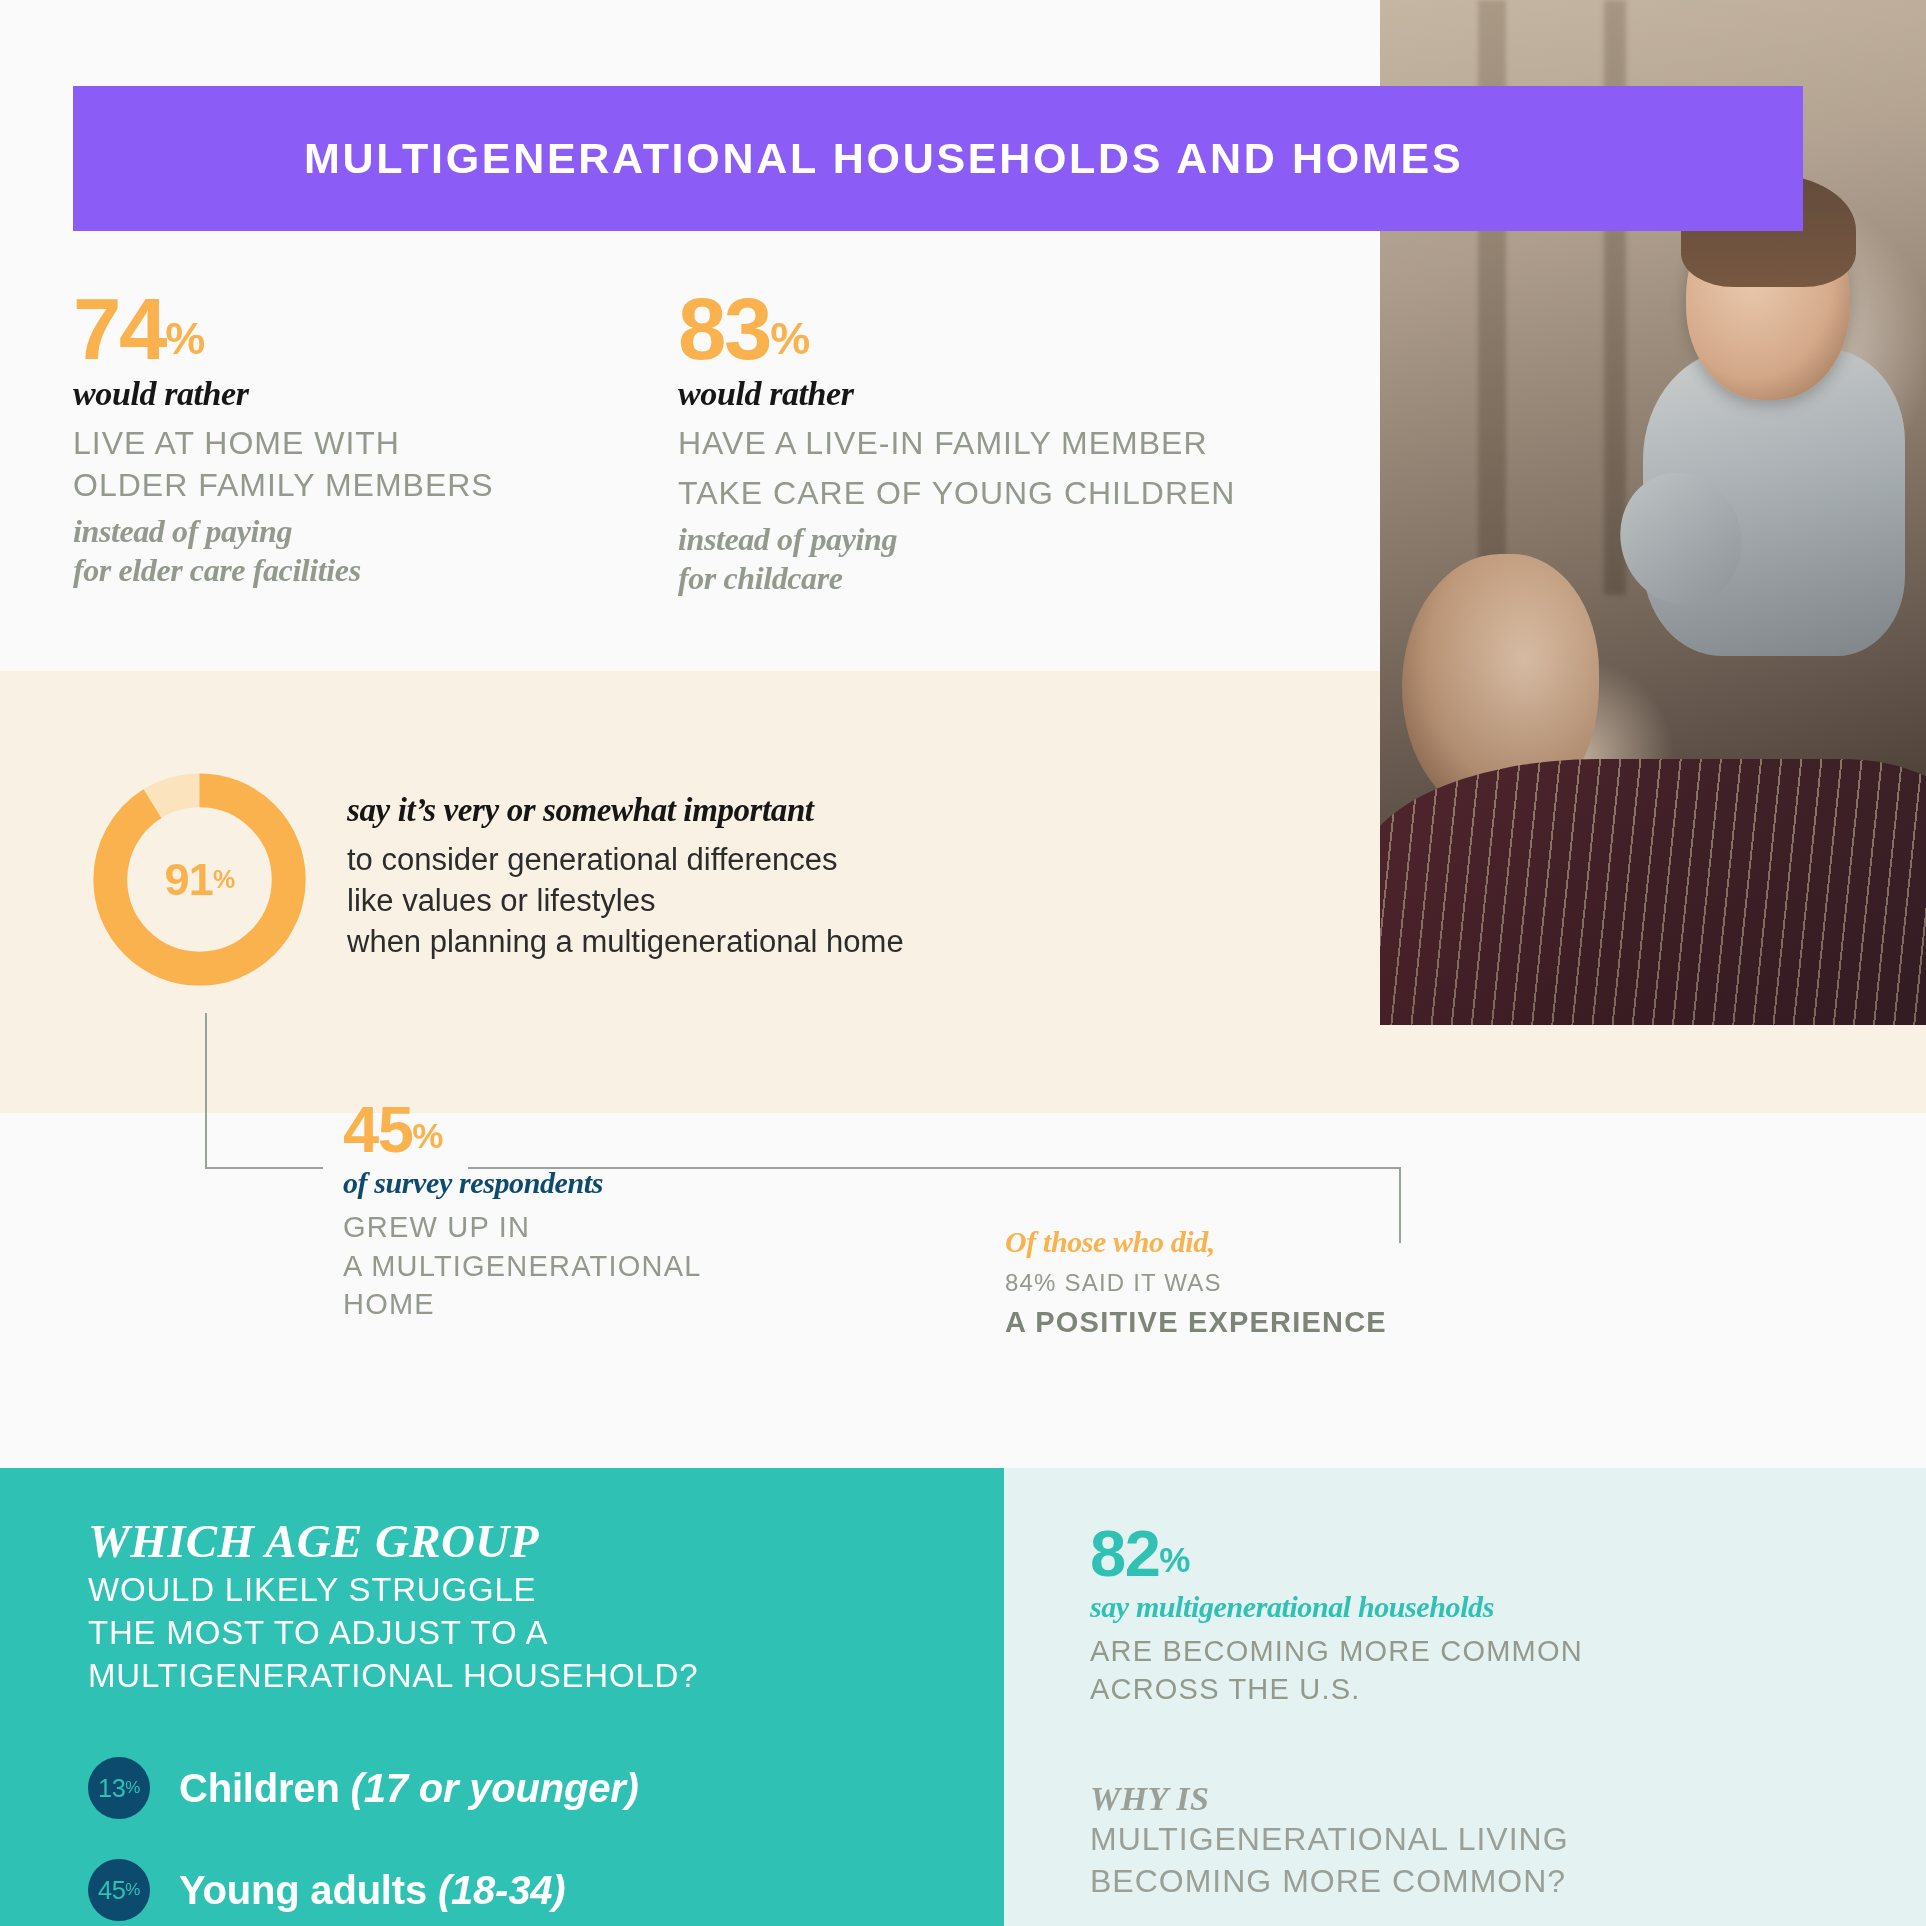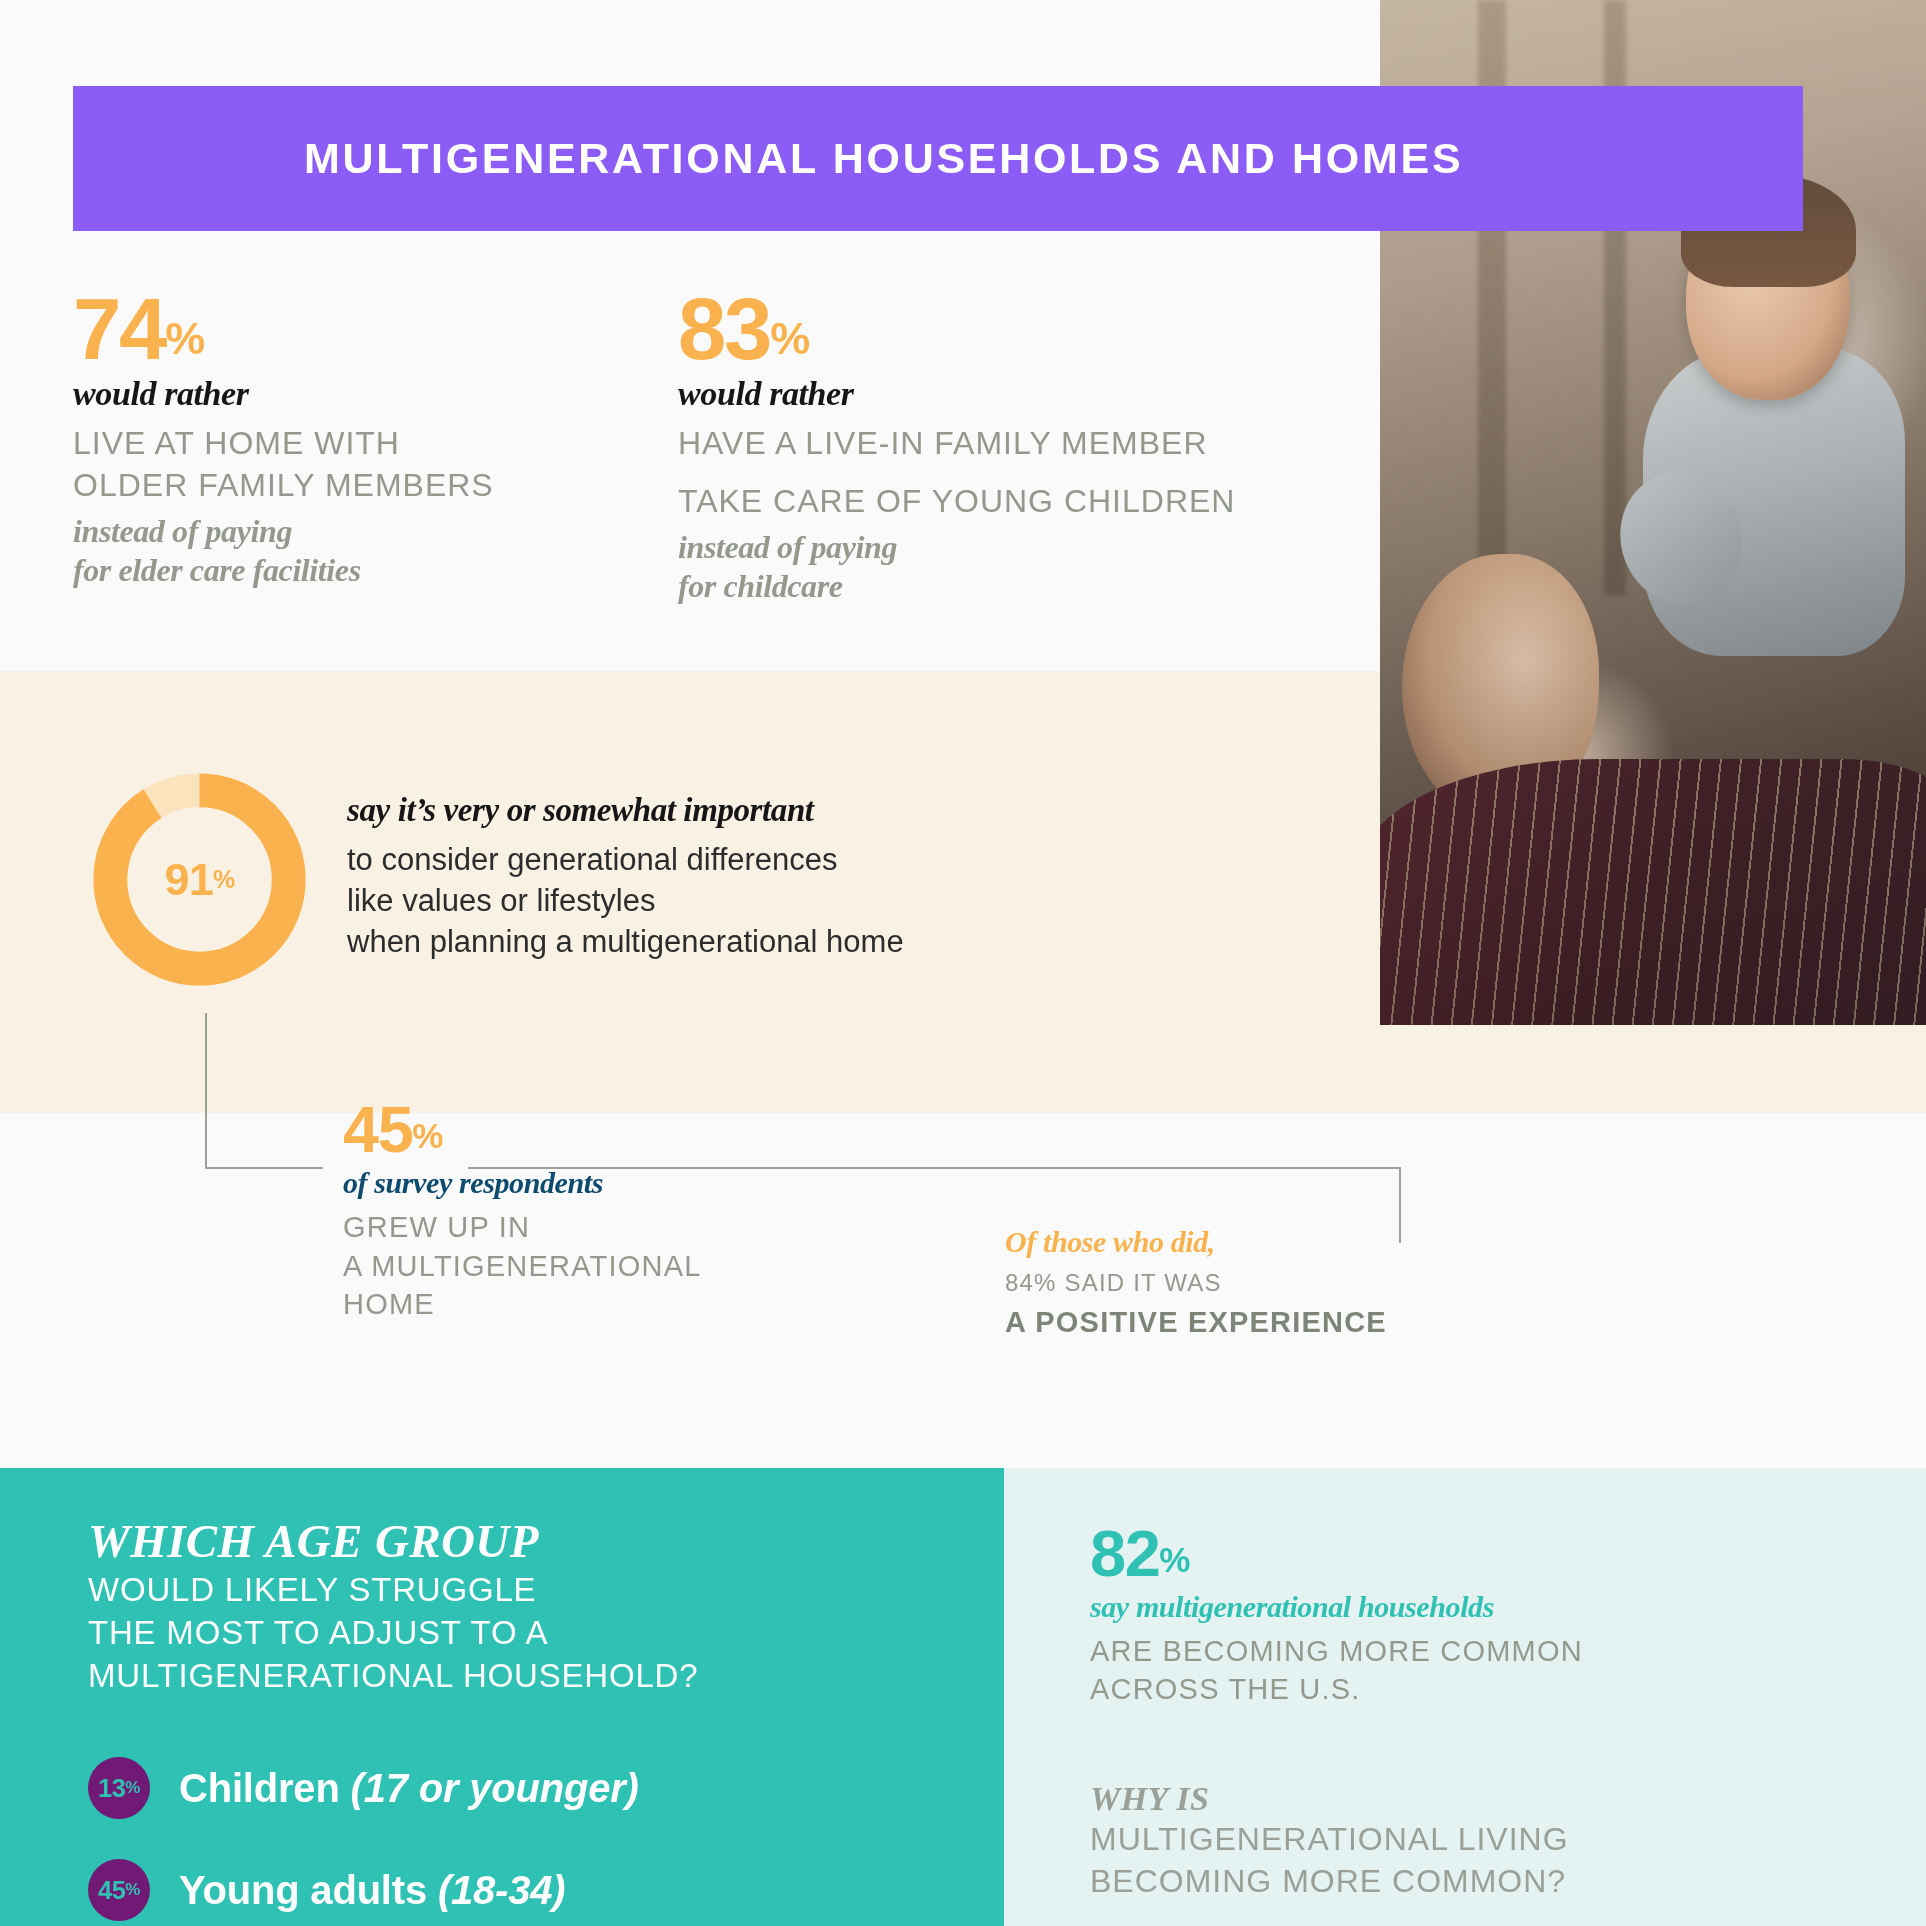--- a/index.html
+++ b/index.html
@@ -170,23 +170,23 @@
     font-family:"Liberation Serif", serif;font-style:italic;font-weight:bold;
     font-size:47px;color:#ffffff;letter-spacing:0.4px;
   }
   .tl-head .ln{
     font-size:33px;color:#ffffff;letter-spacing:0.8px;line-height:1.31;
   }
 
   .age-list{position:absolute;left:88px;top:1757px;width:886px;}
   .age-item{display:flex;align-items:center;margin-bottom:40px;}
   .age-bubble{
-    width:62px;height:62px;border-radius:50%;background:#701a75;flex:0 0 62px;
+    width:62px;height:62px;border-radius:50%;background:#0c4a6e;flex:0 0 62px;
     display:flex;align-items:center;justify-content:center;
-    color:#2fc1b3;font-weight:bold;font-size:25.4px;letter-spacing:-0.4px;text-align:right;
+    color:#2fc1b3;font-weight:normal;font-size:25.4px;letter-spacing:-0.4px;text-align:right;
   }
   .age-bubble .pct{font-size:17px;vertical-align:2.3px;}
   .age-text{
     margin-left:29px;color:#ffffff;font-size:40px;font-weight:bold;letter-spacing:-0.2px;
   }
   .age-text i{font-style:italic;font-weight:bold;}
 
   
   .tr-82{position:absolute;left:1090px;top:1525px;width:732px;}
   .tr-82 .big{
@@ -244,21 +244,21 @@
     <div class="caps">LIVE AT HOME WITH</div>
     <div class="caps" style="margin-top:0">OLDER FAMILY MEMBERS</div>
     <div class="ital">instead of paying</div>
     <div class="ital" style="margin-top:0">for elder care facilities</div>
   </div>
 
   <div class="stat-top" style="left:678px;top:293px;width:693px;">
     <div class="big"><span>83</span><span class="pct">%</span></div>
     <div class="wr">would rather</div>
     <div class="caps">HAVE A LIVE-IN FAMILY MEMBER</div>
-    <div class="caps" style="margin-top:16px">TAKE CARE OF YOUNG CHILDREN</div>
+    <div class="caps" style="margin-top:8px">TAKE CARE OF YOUNG CHILDREN</div>
     <div class="ital">instead of paying</div>
     <div class="ital" style="margin-top:0">for childcare</div>
   </div>
 
   <div class="donut-wrap">
     <svg width="223" height="223" viewBox="0 0 580 580">
       <circle cx="290" cy="290" r="232" fill="none" stroke="#fae3bd" stroke-width="88"></circle>
       <circle id="donut-arc" cx="290" cy="290" r="232" fill="none" stroke="#f9b24d" stroke-width="88" stroke-dasharray="1326.5060820517544 131.19290921390973" transform="rotate(-90 290 290)"></circle>
     </svg>
     <div class="donut-label">

